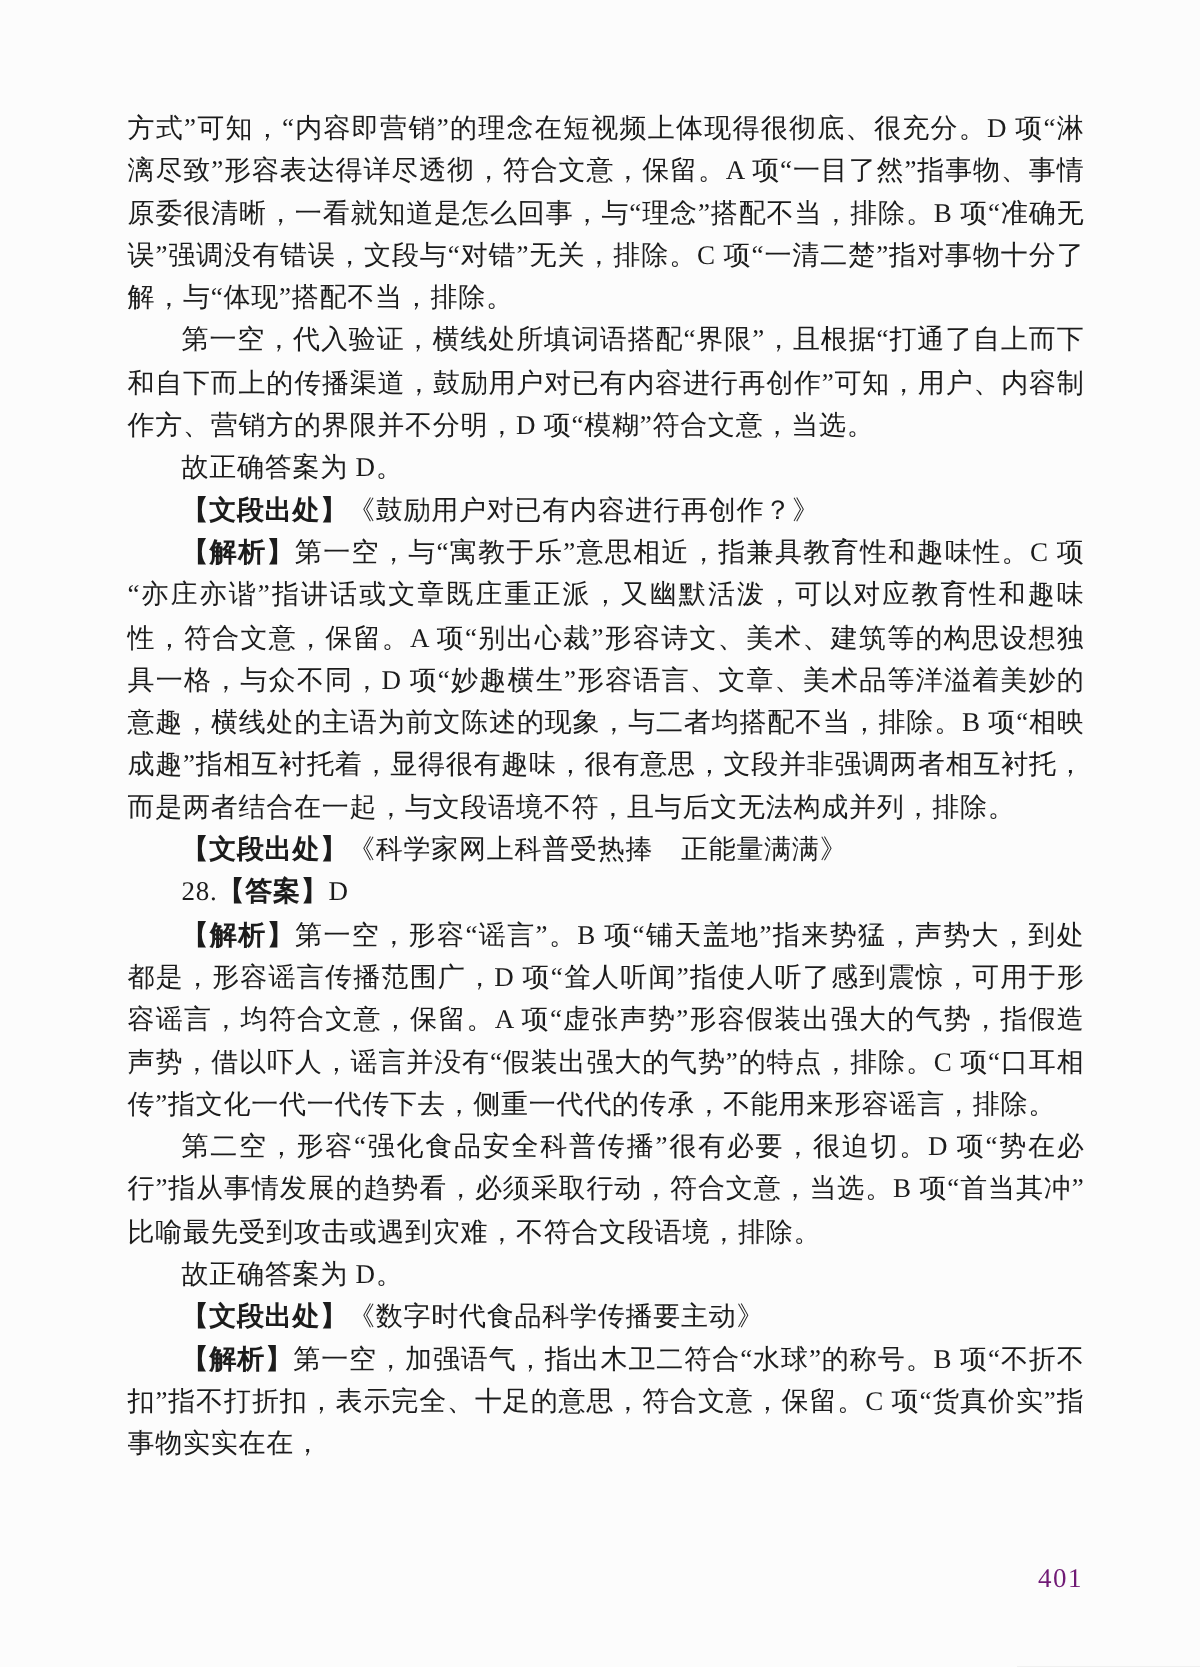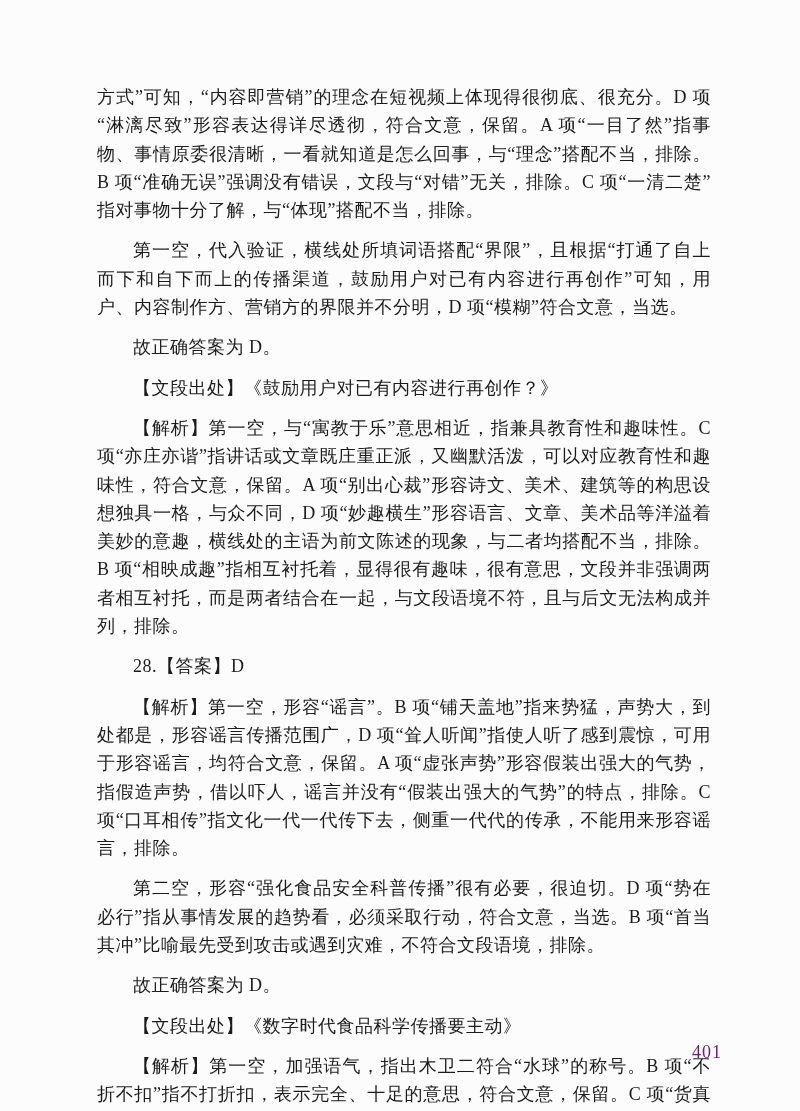--- a/index.html
+++ b/index.html
@@ -21,48 +21,49 @@
     position: absolute;
     left: 85px;
     top: 71px;
     width: 638px;
     font-size: 18px;
     line-height: 28.3px;
     text-align: justify;
     letter-spacing: 0.5px;
   }
   .para {
-    margin: 12px;
+    margin: 0;
     text-indent: 0;
   }
   .para.indent {
     text-indent: 2em;
   }
   .bold {
-    font-weight: normal;
+    font-weight: bold;
   }
   .page-number {
     position: absolute;
     right: 78px;
     top: 1042px;
     font-size: 18px;
     color: #701a75;
     letter-spacing: 1px;
   }
 </style>
 </head>
 <body>
 
 <div class="page">
   <div class="text-block">
       <p class="para"><span>方式”可知，“内容即营销”的理念在短视频上体现得很彻底、很充分。D 项“淋漓尽致”形容表达得详尽透彻，符合文意，保留。A 项“一目了然”指事物、事情原委很清晰，一看就知道是怎么回事，与“理念”搭配不当，排除。B 项“准确无误”强调没有错误，文段与“对错”无关，排除。C 项“一清二楚”指对事物十分了解，与“体现”搭配不当，排除。</span></p>
       <p class="para indent"><span>第一空，代入验证，横线处所填词语搭配“界限”，且根据“打通了自上而下和自下而上的传播渠道，鼓励用户对已有内容进行再创作”可知，用户、内容制作方、营销方的界限并不分明，D 项“模糊”符合文意，当选。</span></p>
       <p class="para indent"><span>故正确答案为 D。</span></p>
       <p class="para indent"><span class="bold">【文段出处】</span><span>《鼓励用户对已有内容进行再创作？》</span></p>
       <p class="para indent"><span class="bold">【解析】</span><span>第一空，与“寓教于乐”意思相近，指兼具教育性和趣味性。C 项“亦庄亦谐”指讲话或文章既庄重正派，又幽默活泼，可以对应教育性和趣味性，符合文意，保留。A 项“别出心裁”形容诗文、美术、建筑等的构思设想独具一格，与众不同，D 项“妙趣横生”形容语言、文章、美术品等洋溢着美妙的意趣，横线处的主语为前文陈述的现象，与二者均搭配不当，排除。B 项“相映成趣”指相互衬托着，显得很有趣味，很有意思，文段并非强调两者相互衬托，而是两者结合在一起，与文段语境不符，且与后文无法构成并列，排除。</span></p>
+      <p class="para indent"><span class="bold">【文段出处】</span><span>《科学家网上科普受热捧　正能量满满》</span></p>
       <p class="para indent"><span>28.</span><span class="bold">【答案】</span><span>D</span></p>
       <p class="para indent"><span class="bold">【解析】</span><span>第一空，形容“谣言”。B 项“铺天盖地”指来势猛，声势大，到处都是，形容谣言传播范围广，D 项“耸人听闻”指使人听了感到震惊，可用于形容谣言，均符合文意，保留。A 项“虚张声势”形容假装出强大的气势，指假造声势，借以吓人，谣言并没有“假装出强大的气势”的特点，排除。C 项“口耳相传”指文化一代一代传下去，侧重一代代的传承，不能用来形容谣言，排除。</span></p>
       <p class="para indent"><span>第二空，形容“强化食品安全科普传播”很有必要，很迫切。D 项“势在必行”指从事情发展的趋势看，必须采取行动，符合文意，当选。B 项“首当其冲”比喻最先受到攻击或遇到灾难，不符合文段语境，排除。</span></p>
       <p class="para indent"><span>故正确答案为 D。</span></p>
       <p class="para indent"><span class="bold">【文段出处】</span><span>《数字时代食品科学传播要主动》</span></p>
       <p class="para indent"><span class="bold">【解析】</span><span>第一空，加强语气，指出木卫二符合“水球”的称号。B 项“不折不扣”指不打折扣，表示完全、十足的意思，符合文意，保留。C 项“货真价实”指事物实实在在，</span></p>
     </div>
   <div class="page-number">401</div>
 </div>
 

